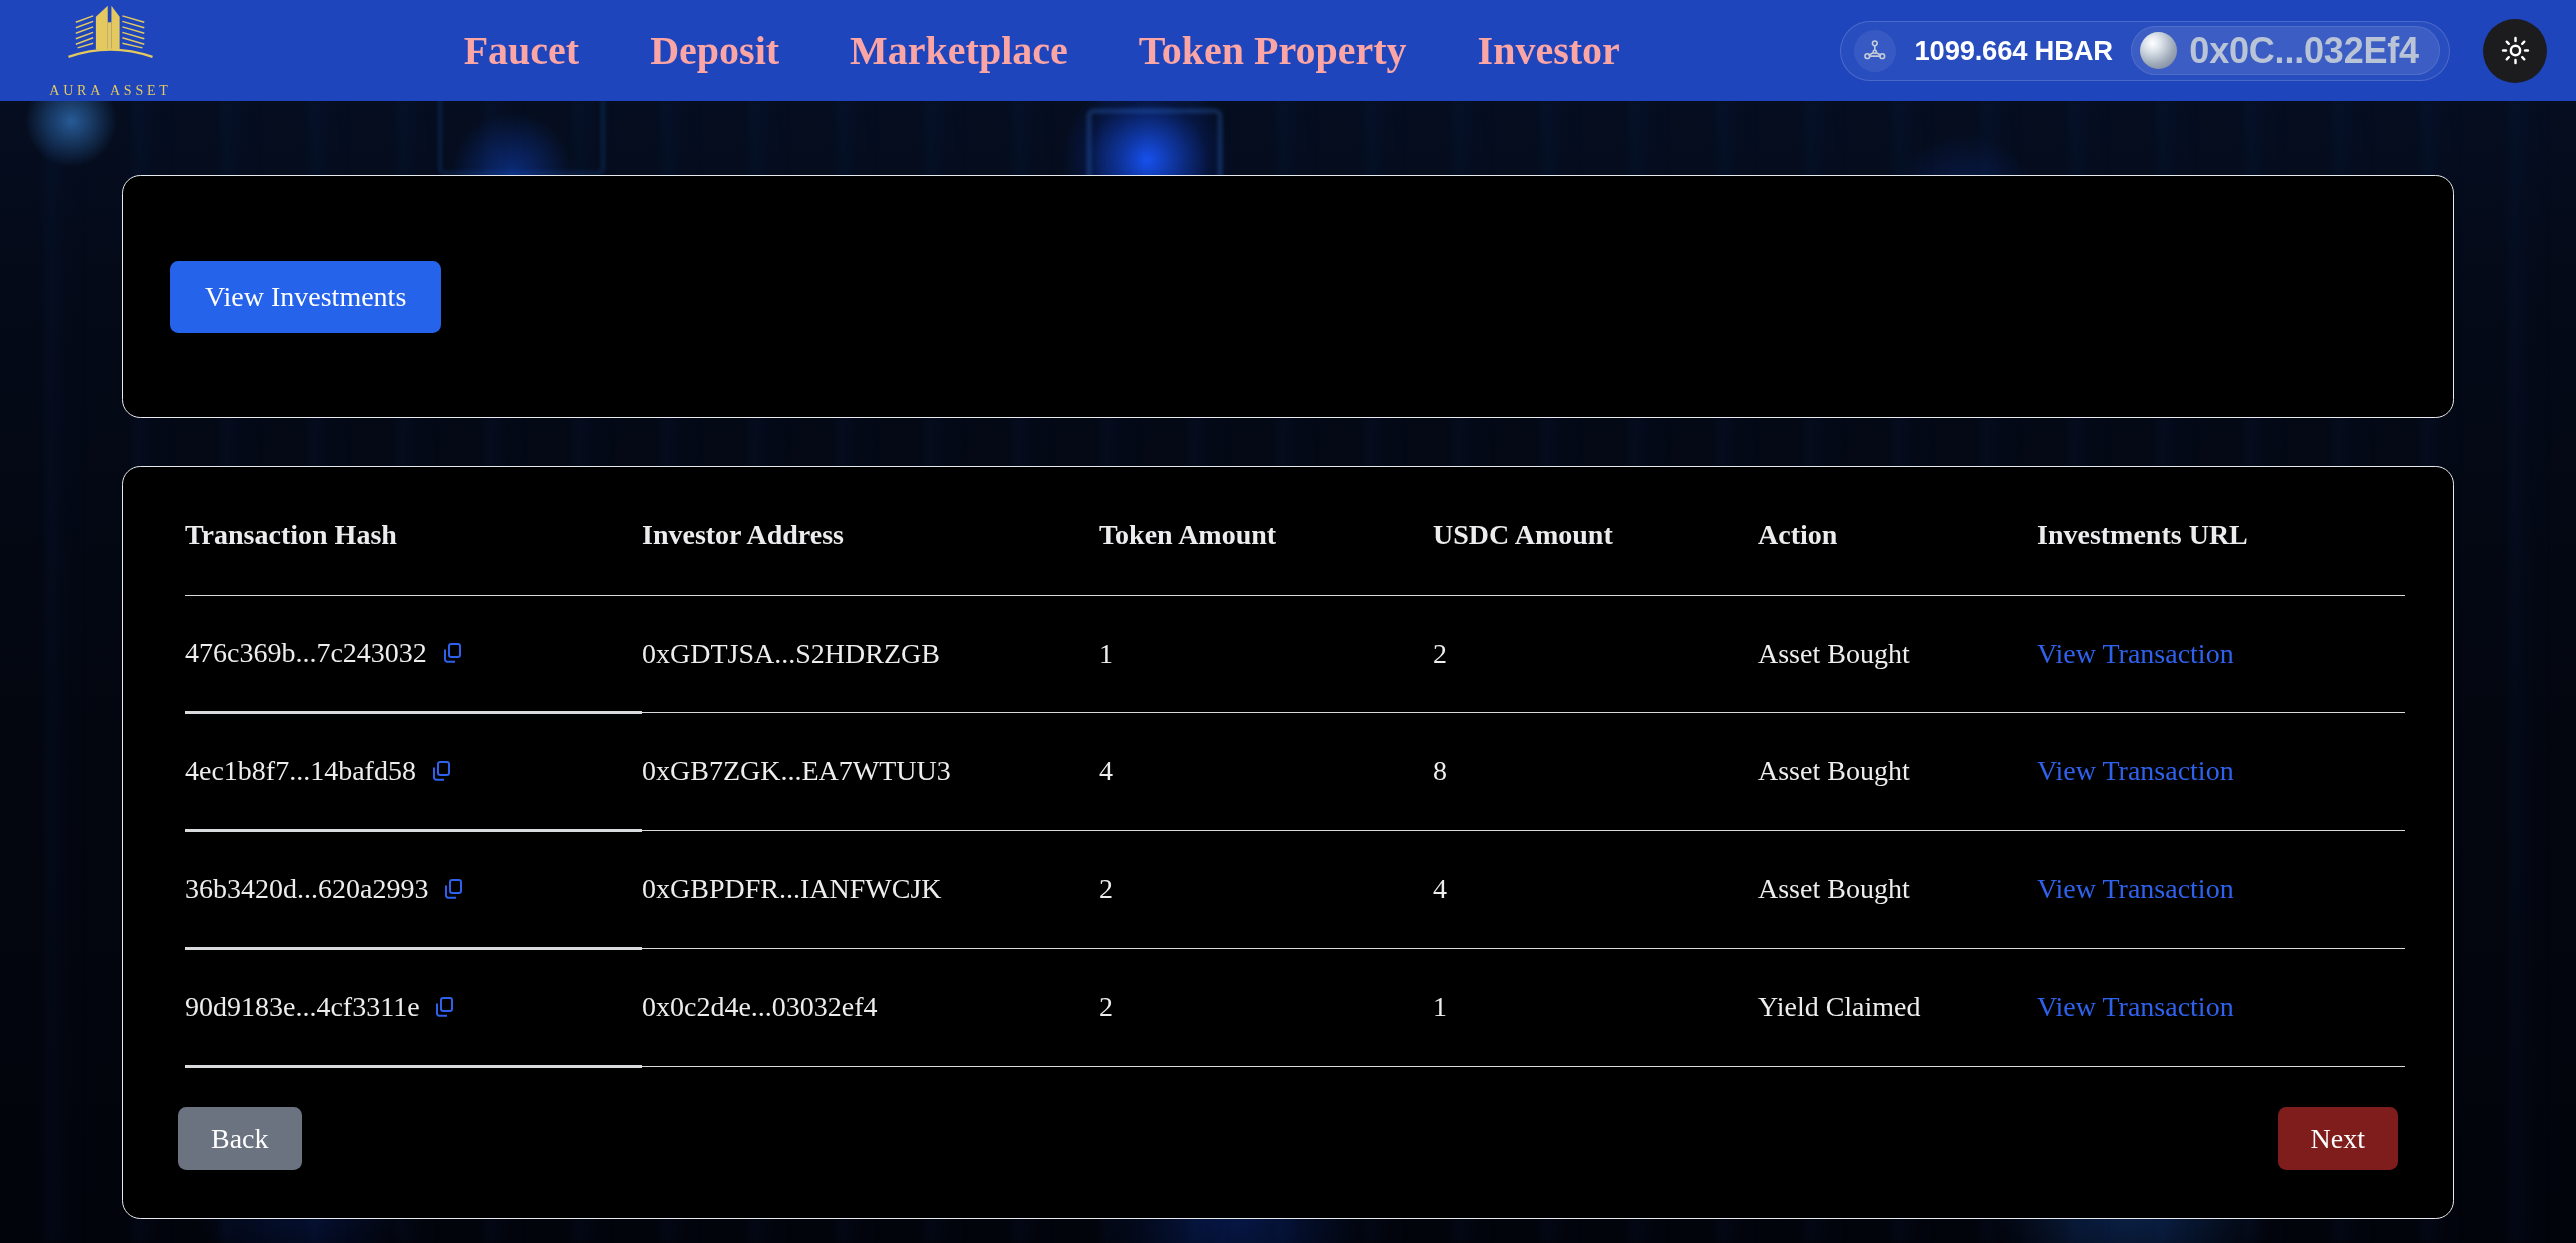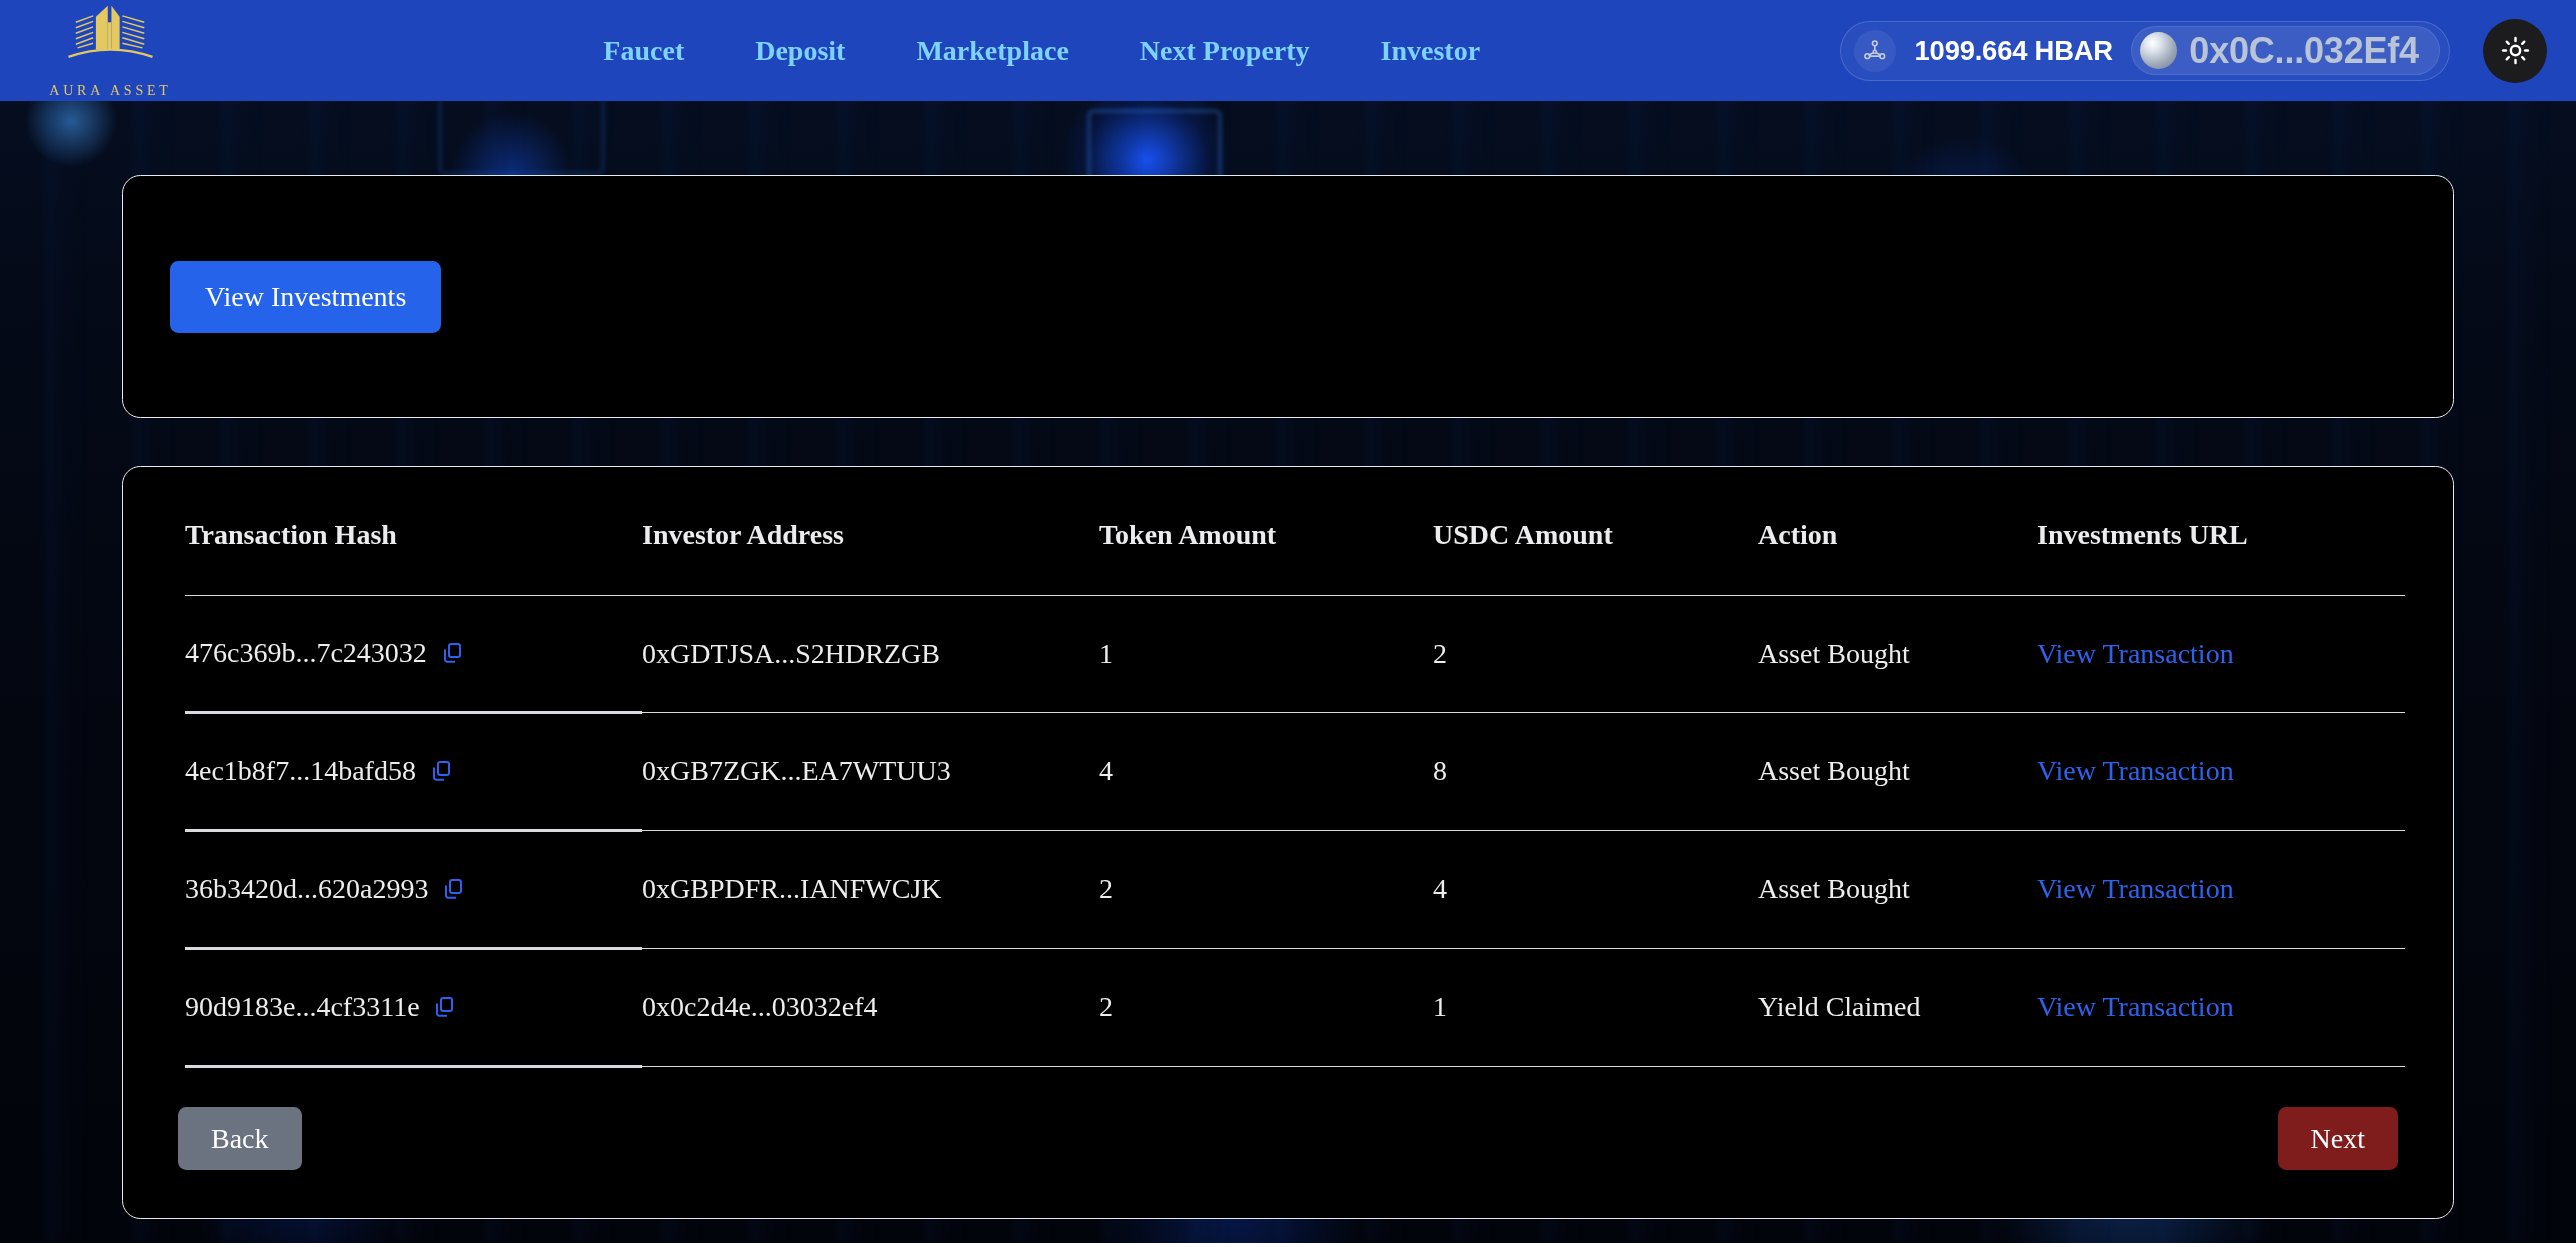--- a/index.html
+++ b/index.html
@@ -87,22 +87,22 @@
 
   .nav-links {
     flex: 1 1 auto;
     display: flex;
     justify-content: center;
     align-items: center;
     gap: 71px;
     margin-left: 101px;
   }
   .nav-link {
-    color: #7dd3fc;
-    font-size: 28px;
+    color: #fca5a5;
+    font-size: 40px;
     font-weight: 700;
     font-family: "Liberation Serif", serif;
     text-decoration: none;
     cursor: pointer;
     white-space: nowrap;
   }
 
   .nav-right {
     flex: 0 0 auto;
     display: flex;
@@ -338,21 +338,21 @@
         </g>
         <path d="M6,60 Q52,44 98,60" fill="none" stroke="#e3c95f" stroke-width="2.6"></path>
       </svg>
       <span class="brand-text">AURA ASSET</span>
     </div>
 
     <div class="nav-links">
       <a class="nav-link">Faucet</a>
       <a class="nav-link">Deposit</a>
       <a class="nav-link">Marketplace</a>
-      <a class="nav-link">Next Property</a>
+      <a class="nav-link">Token Property</a>
       <a class="nav-link">Investor</a>
     </div>
 
     <div class="nav-right">
 
       <div class="wallet-pill">
         <span class="net-icon">
           <svg width="25.6" height="25.6" viewBox="0 0 24 24" fill="none" stroke="#c3cbd8" stroke-width="1.5" stroke-linecap="round">
             <circle cx="12" cy="5" r="2.2"></circle>
             <circle cx="5" cy="17" r="2.2"></circle>

